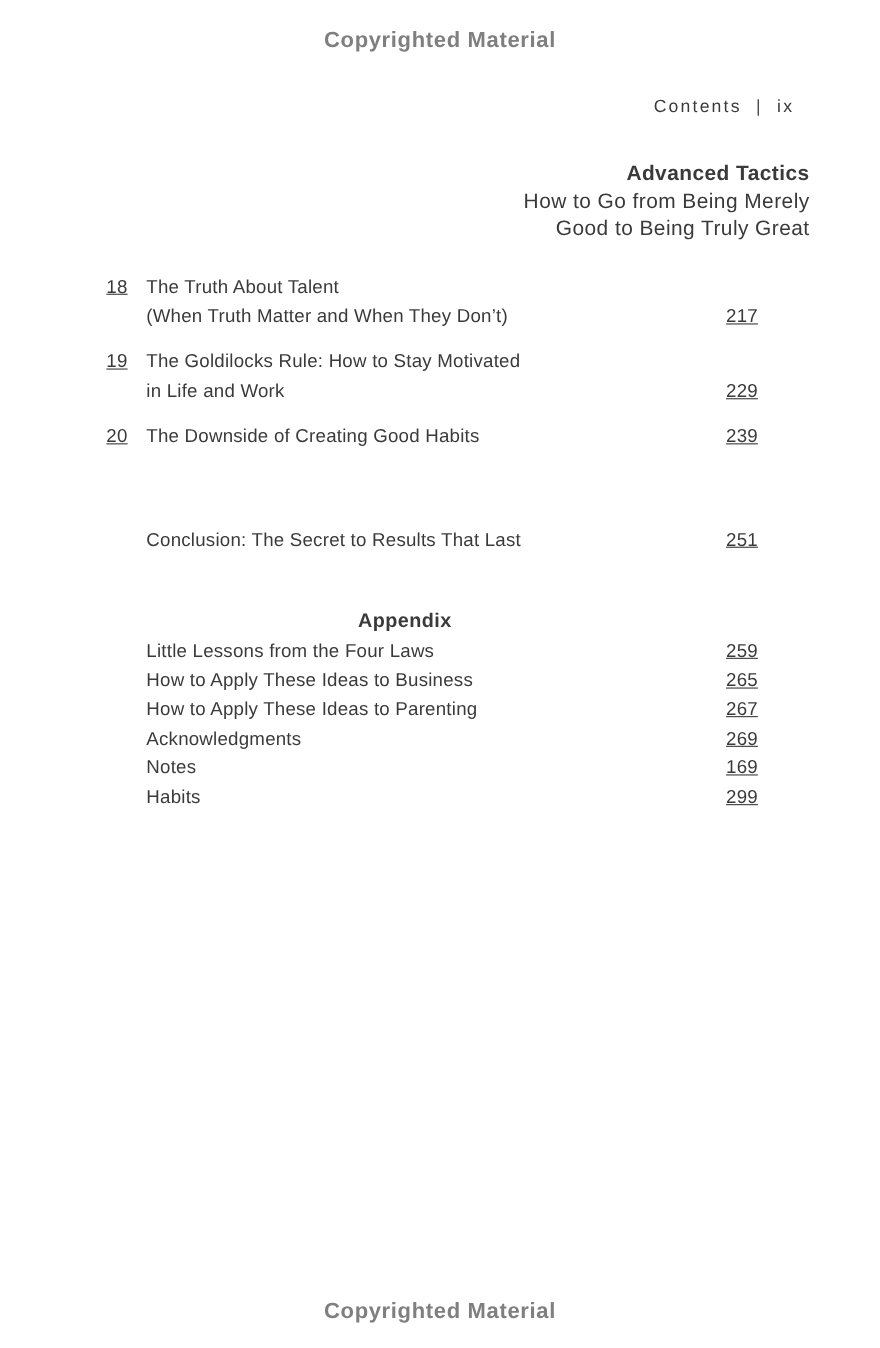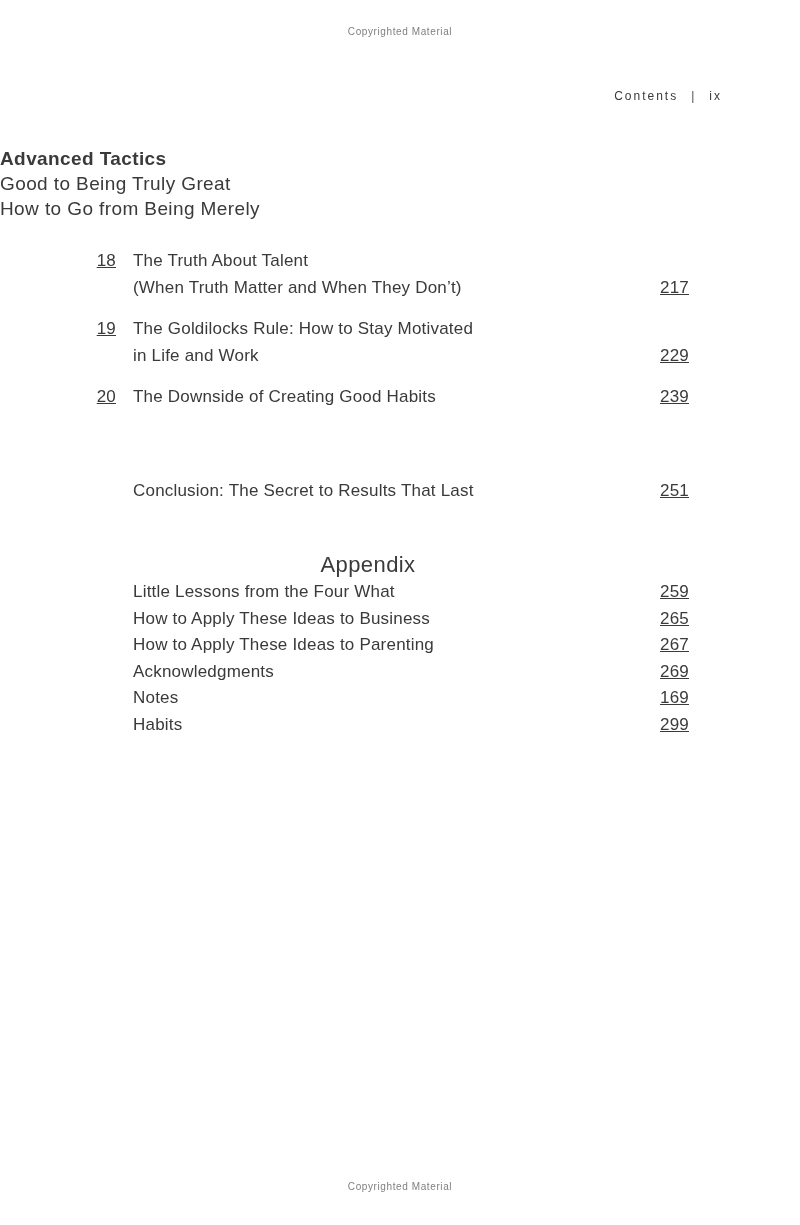--- a/index.html
+++ b/index.html
@@ -10,43 +10,43 @@
     background: #ffffff;
     font-family: "Liberation Sans", sans-serif;
     color: #3a3a3a;
     overflow: hidden;
   }
   .copyright {
     position: absolute;
     left: 0;
     width: 100%;
     text-align: center;
-    font-size: 10px;
-    font-weight: 400;
+    font-size: 20px;
+    font-weight: 700;
     color: #7f7f7f;
     letter-spacing: 0.6px;
   }
   .copyright.top { top: 26px; }
   .copyright.bottom { top: 1181px; }
   .running-head {
     position: absolute;
     top: 89px;
     right: 78px;
-    font-size: 12px;
+    font-size: 16px;
     letter-spacing: 2px;
     color: #3a3a3a;
     white-space: nowrap;
   }
   .running-head .sep { margin: 0 13px; color: #4d4d4d; }
   .part-heading {
     position: absolute;
     top: 146px;
     left: 0;
     width: 736px;
-    text-align: left;
+    text-align: right;
     font-size: 19px;
     line-height: 25px;
     letter-spacing: 0.4px;
   }
   .part-title { font-weight: 700; }
   .toc {
     position: absolute;
     top: 247px;
     left: 96px;
     width: 593px;
@@ -69,22 +69,22 @@
   .mt67 { margin-top: 67px; align-items: flex-end; }
   .appendix {
     position: absolute;
     top: 552px;
     left: 96px;
     width: 593px;
     font-size: 17px;
     letter-spacing: 0.2px;
   }
   .appendix-heading {
-    font-weight: 400;
-    font-size: 22px;
+    font-weight: 700;
+    font-size: 18px;
     line-height: 25px;
     letter-spacing: 0.4px;
     text-align: center;
     padding-right: 49px;
     margin-bottom: 2px;
   }
   .appendix .toc-row { line-height: 26.5px; }
 </style>
 </head>
 <body>
@@ -92,22 +92,22 @@
 <div class="page">
 
   <div class="copyright top">Copyrighted Material</div>
 
   <div class="running-head">
     <span>Contents</span><span class="sep">|</span><span>ix</span>
   </div>
 
   <div class="part-heading">
     <div class="part-title">Advanced Tactics</div>
+    <div class="part-subtitle">How to Go from Being Merely</div>
     <div class="part-subtitle">Good to Being Truly Great</div>
-    <div class="part-subtitle">How to Go from Being Merely</div>
   </div>
 
   <div class="toc">
 
     <div class="toc-row">
       <div class="toc-num">18</div>
       <div class="toc-title">
         <div>The Truth About Talent</div>
         <div>(When Truth Matter and When They Don’t)</div>
       </div>
@@ -139,21 +139,21 @@
 
   </div>
 
   <div class="appendix">
 
     <div class="appendix-heading">Appendix</div>
 
 
     <div class="toc-row">
       <div class="toc-num"></div>
-      <div class="toc-title">Little Lessons from the Four What</div>
+      <div class="toc-title">Little Lessons from the Four Laws</div>
       <div class="toc-page">259</div>
     </div>
 
     <div class="toc-row">
       <div class="toc-num"></div>
       <div class="toc-title">How to Apply These Ideas to Business</div>
       <div class="toc-page">265</div>
     </div>
 
     <div class="toc-row">

